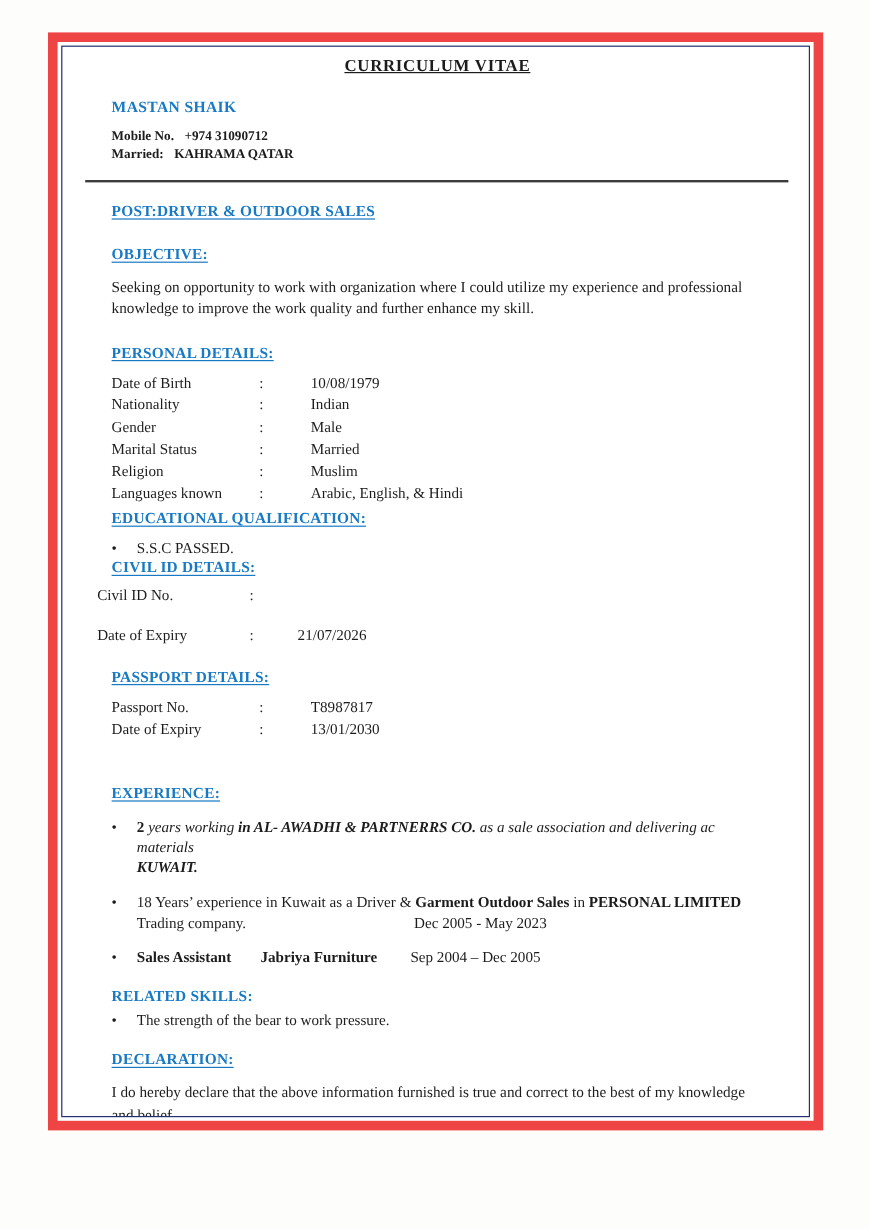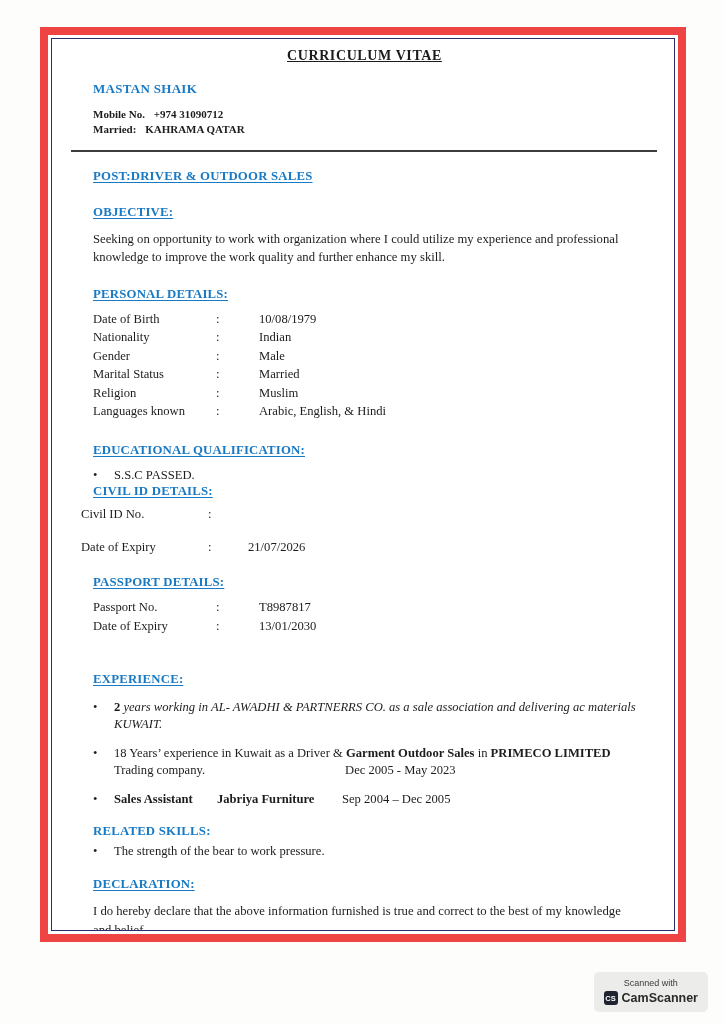--- a/index.html
+++ b/index.html
@@ -63,36 +63,36 @@
   .sec-heading.no-underline { text-decoration: none; }
   .post { margin-top: 17px; }
   .objective-h { margin-top: 21px; }
   .body-text { margin-top: 10px; font-size: 12.7px; line-height: 1.45; }
   .personal-h { margin-top: 20px; }
   .details { margin-top: 8px; font-size: 12.6px; }
   .detail-row { display: flex; line-height: 18.6px; }
   .detail-row .dl { width: 123px; }
   .detail-row .dc { width: 43px; }
   .detail-row .dv { flex: 1; }
-  .education-h { margin-top: 22px; }
+  .education-h { margin-top: 4px; }
   .bullet { display: flex; font-size: 12.6px; line-height: 1.35; }
   .bullet .dot { width: 21px; }
   .bullet .btxt { flex: 1; }
   .edu-bullet { margin-top: 9px; }
   .civil-h { }
   .civil-rows { margin-left: -12px; margin-top: 6px; font-size: 12.6px; }
   .civil-rows .detail-row .dl { width: 127px; }
   .civil-rows .detail-row .dc { width: 40px; }
   .civil-row-2 { margin-top: 14px; }
   .passport-h { margin-top: 19px; }
   .experience-h { margin-top: 37px; }
   .exp-bullet { margin-top: 12px; }
   .b { font-weight: 700; }
   .i { font-style: italic; }
-  .bi { font-weight: 400; font-style: italic; }
+  .bi { font-weight: 700; font-style: italic; }
   .exp-date-inline { display: inline-block; margin-left: 140px; }
   .exp-role { display: inline-block; width: 103px; font-weight: 700; }
   .exp-company { display: inline-block; width: 125px; font-weight: 700; }
   .skills-h { margin-top: 16px; }
   .skills-bullet { margin-top: 4px; }
   .declaration-h { margin-top: 17px; }
   .cs-badge {
     position: absolute;
     right: 16px; bottom: 12px;
     background: #ececea;
@@ -214,21 +214,21 @@
         <span class="dot">•</span>
         <span class="btxt">
           <span class="b">2</span><span class="i"> years working </span><span class="bi">in  AL- AWADHI &amp; PARTNERRS CO.</span><span class="i"> as a sale association and delivering ac materials</span><br>
           <span class="bi">KUWAIT.</span>
         </span>
       </div>
 
       <div class="bullet exp-bullet">
         <span class="dot">•</span>
         <span class="btxt">
-          <span>18 Years’ experience in Kuwait as a Driver &amp; </span><span class="b">Garment Outdoor Sales</span><span> in </span><span class="b">PRIMECO LIMITED</span><br>
+          <span>18 Years’ experience in Kuwait as a Driver &amp; </span><span class="b">Garment Outdoor Sales</span><span> in </span><span class="b">PERSONAL LIMITED</span><br>
           <span>Trading company.</span><span class="exp-date-inline">Dec 2005 - May 2023</span>
         </span>
       </div>
 
       <div class="bullet exp-bullet">
         <span class="dot">•</span>
         <span class="btxt">
           <span class="exp-role">Sales Assistant</span><span class="exp-company">Jabriya Furniture</span><span>Sep 2004 – Dec 2005</span>
         </span>
       </div>
@@ -238,20 +238,13 @@
         <span class="dot">•</span>
         <span class="btxt">The strength of the bear to work pressure.</span>
       </div>
 
       <div class="sec-heading declaration-h">DECLARATION:</div>
       <div class="body-text">I do hereby declare that the above information furnished is true and correct to the best of my knowledge and belief.</div>
 
     </div>
   </div>
 
-  <div class="cs-badge">
-    <div class="cs-top">Scanned with</div>
-    <div class="cs-row">
-      <span class="cs-logo">CS</span>
-      <span class="cs-name">CamScanner</span>
-    </div>
-  </div>
 </div>
 
 </body></html>

